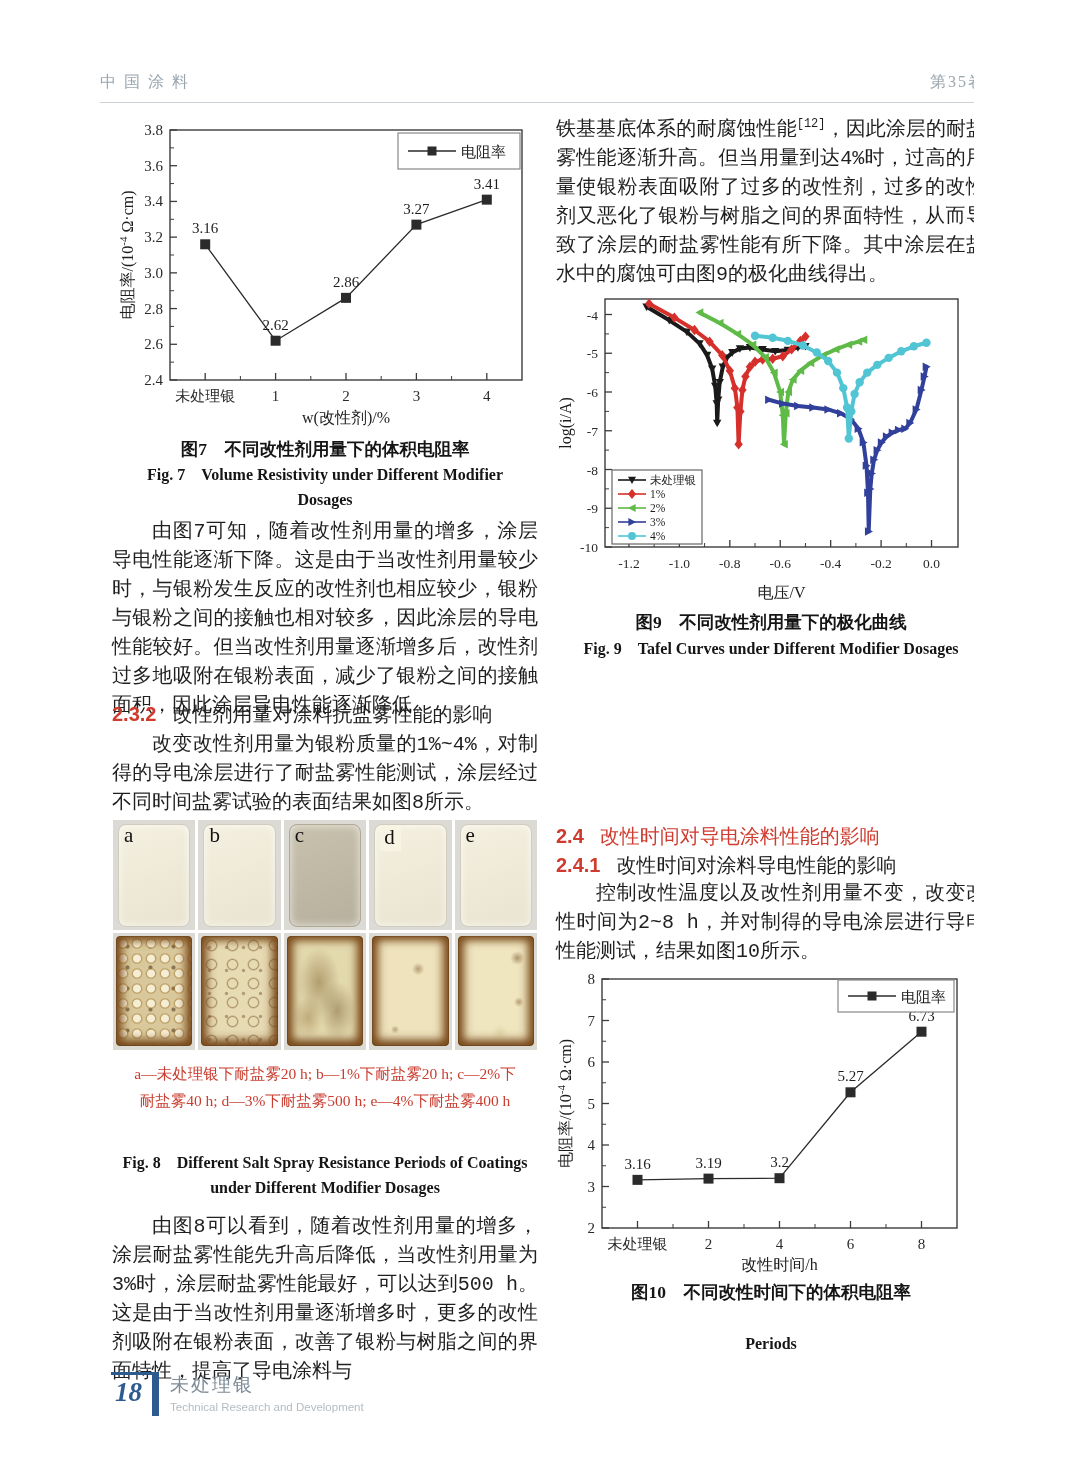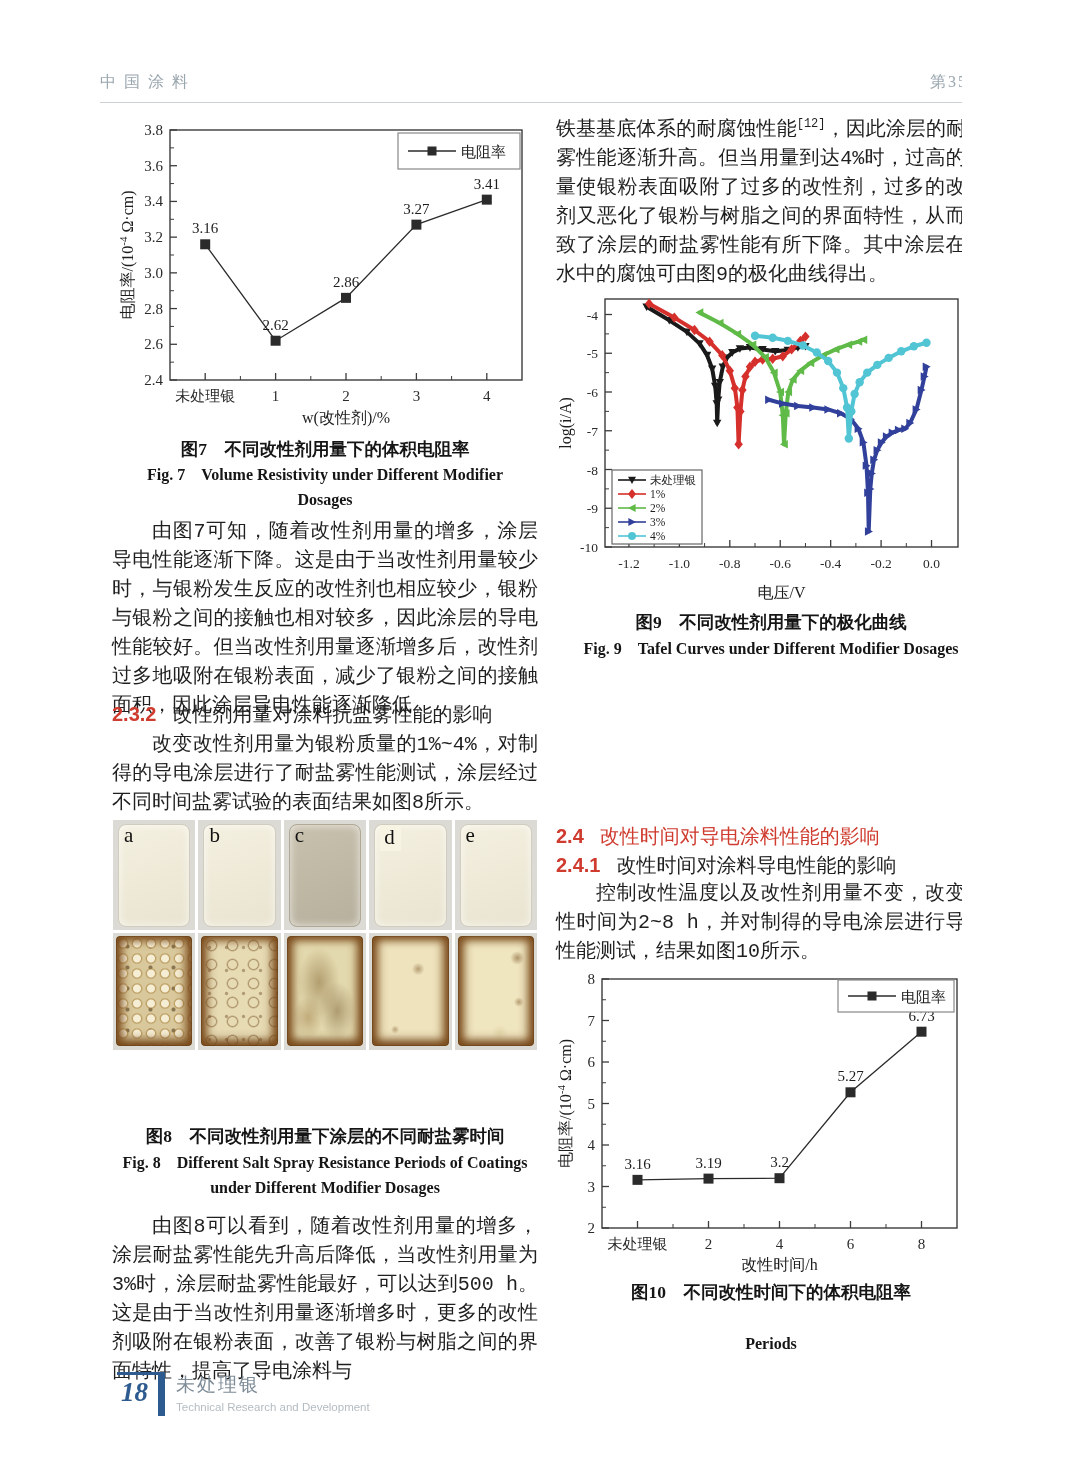--- a/index.html
+++ b/index.html
@@ -1,17 +1,17 @@
 <!DOCTYPE html>
 <html><head>
 <meta charset="utf-8">
 <style>
   html,body{margin:0;padding:0;background:#ffffff;}
   .page{position:relative;width:962px;height:1462px;background:#fff;overflow:hidden;
-        font-family:"Liberation Serif","DejaVu Serif",serif;color:#222;}
+        font-family:"Liberation Serif","DejaVu Serif",serif;color:#222;padding-left:12px;}
   
   .header{position:absolute;left:100px;top:72px;width:886px;border-bottom:1.5px solid #ccd1d6;
           padding-bottom:9px;font-size:16px;color:#9aa6ae;}
   .journal{letter-spacing:8px;}
   .volume{float:right;letter-spacing:2px;}
   
   .abs{position:absolute;}
   p.body{margin:0;font-size:20px;line-height:29px;text-align:justify;color:#1f1f1f;font-family:Liberation Mono, monospace;}
   .indent{text-indent:2em;}
   sup.cite{font-size:12px;}
@@ -55,21 +55,21 @@
                      radial-gradient(ellipse 26px 42px at 66% 68%,rgba(110,80,40,.45),rgba(0,0,0,0) 70%),
                      radial-gradient(ellipse 22px 30px at 28% 74%,rgba(140,100,45,.4),rgba(0,0,0,0) 70%);}
   .corr.b4{background-color:#eee3bd;
     background-image:radial-gradient(circle 9px at 60% 30%,rgba(110,70,25,.45),rgba(0,0,0,0) 70%),
                      radial-gradient(circle 6px at 30% 85%,rgba(110,70,25,.4),rgba(0,0,0,0) 70%);}
   .corr.b5{background-color:#efe5bf;
     background-image:radial-gradient(circle 10px at 78% 20%,rgba(110,70,25,.5),rgba(0,0,0,0) 70%),
                      radial-gradient(circle 12px at 55% 88%,rgba(225,215,170,.9),rgba(0,0,0,0) 70%),
                      radial-gradient(circle 7px at 80% 60%,rgba(115,72,26,.45),rgba(0,0,0,0) 70%);}
   
-  .footer{position:absolute;left:117px;top:1372px;display:flex;align-items:flex-start;}
+  .footer{position:absolute;left:111px;top:1372px;display:flex;align-items:flex-start;}
   .pageno-wrap{border-top:3px solid #2e5b8f;border-right:7px solid #2e5b8f;padding:4px 10px 10px 4px;margin-right:11px;}
   .pageno{font-style:italic;font-weight:bold;font-size:27px;color:#2e5b8f;line-height:1;}
   .fsec-zh{font-size:19px;color:#7e8c97;letter-spacing:2px;font-family:"Liberation Sans","DejaVu Sans",sans-serif;}
   .fsec-en{font-size:11.5px;color:#b4bcc2;margin-top:3px;font-family:Liberation Sans, sans-serif;}
 </style>
 </head>
 <body>
 
 <div class="page">
 
@@ -179,21 +179,24 @@
         <div class="corr b3"></div>
       </div>
     <div class="ph">
         <div class="corr b4"></div>
       </div>
     <div class="ph">
         <div class="corr b5"></div>
       </div>
   </div>
 
-  <div class="abs caption zh" style="left:113px;top:1124px;width:424px;">图8　不同改性剂用量下涂层的不同耐盐雾时间</div>
+  <div class="abs photonote" style="left:108px;top:1060px;width:434px;">
+    <span>a—未处理银下耐盐雾20 h; b—1%下耐盐雾20 h; c—2%下</span><br>
+    <span>耐盐雾40 h; d—3%下耐盐雾500 h; e—4%下耐盐雾400 h</span>
+  </div>
   <div class="abs caption en" style="left:113px;top:1150px;width:424px;">
     <span>Fig. 8　Different Salt Spray Resistance Periods of Coatings</span><br>
     <span>under Different Modifier Dosages</span>
   </div>
   <p class="body indent abs" style="left:112px;top:1212px;width:426px;">由图8可以看到，随着改性剂用量的增多，涂层耐盐雾性能先升高后降低，当改性剂用量为3%时，涂层耐盐雾性能最好，可以达到500 h。这是由于当改性剂用量逐渐增多时，更多的改性剂吸附在银粉表面，改善了银粉与树脂之间的界面特性，提高了导电涂料与</p>
 
   <div class="footer">
     <div class="pageno-wrap">
       <span class="pageno">18</span>
     </div>

